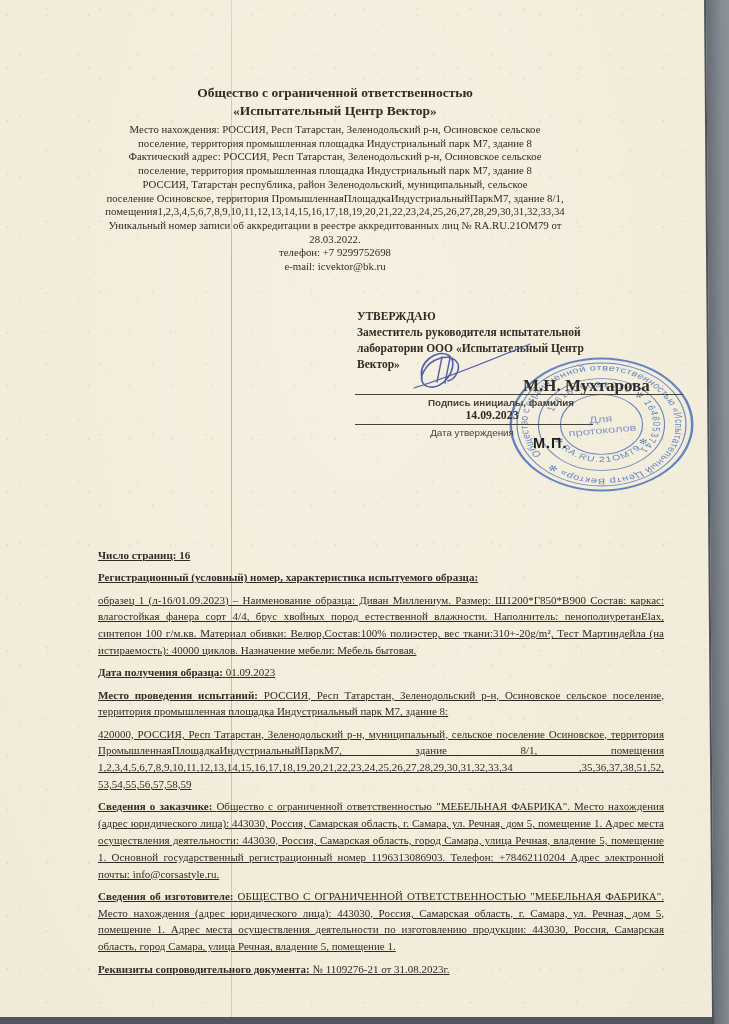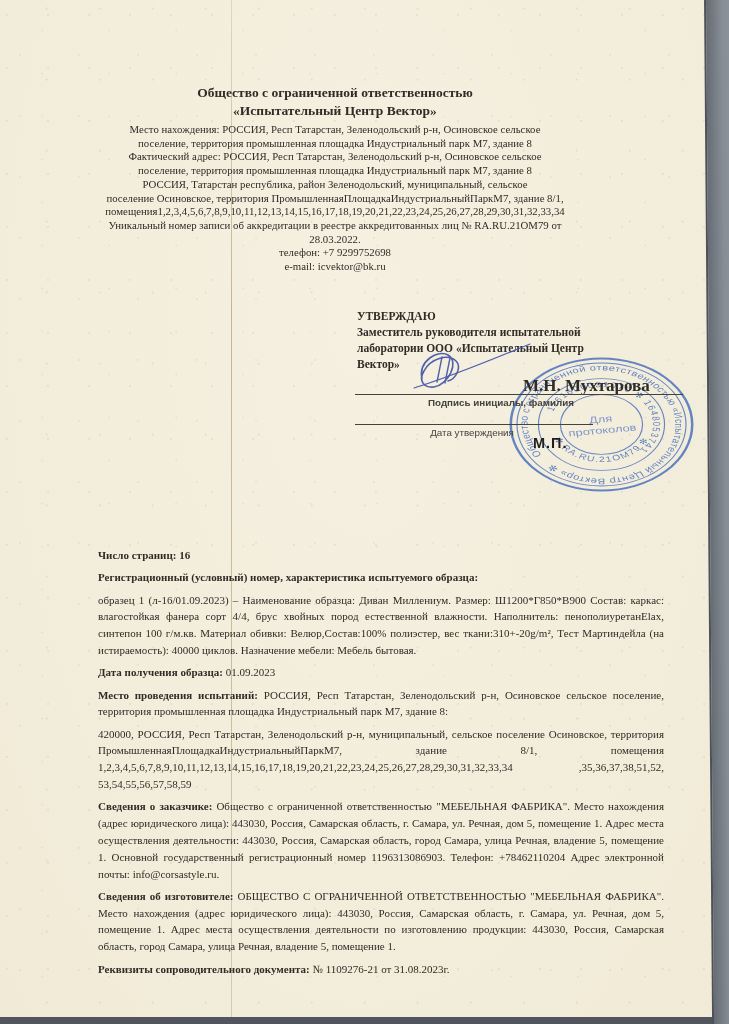--- a/index.html
+++ b/index.html
@@ -42,21 +42,21 @@
   
   .stamp{position:absolute;left:506px;top:355px;width:191px;height:139px;opacity:.85;z-index:2;}
   .signature{position:absolute;left:404px;top:341px;width:128px;height:58px;z-index:4;}
 
   
   .title{position:absolute;top:496px;left:98px;width:566px;text-align:center;z-index:1;}
   .title-1{font-size:16px;font-weight:bold;letter-spacing:.4px;}
   .title-2{font-size:14.5px;font-weight:bold;margin-top:10px;}
 
   
-  .docbody{position:absolute;top:547px;left:98px;width:566px;font-size:11px;line-height:16.8px;text-align:justify;z-index:1;}
+  .docbody{position:absolute;top:547px;left:98px;width:566px;font-size:11px;line-height:16.8px;text-align:justify;z-index:1;text-decoration:underline;}
   .docbody p{margin:0 0 5.5px 0;}
   .docbody .lbl{font-weight:bold;}
 </style>
 </head>
 <body>
 
 <div class="scan">
   <div class="crease"></div>
 
   <header class="org-header">
@@ -78,20 +78,21 @@
   </header>
 
   <section class="approval">
     <div class="app-line">УТВЕРЖДАЮ</div>
     <div class="app-line">Заместитель руководителя испытательной</div>
     <div class="app-line">лаборатории ООО «Испытательный Центр</div>
     <div class="app-line">Вектор»</div>
     <div class="signer-name">М.Н. Мухтарова</div>
     <div class="sig-line1"></div>
     <div class="sig-caption cap1">Подпись инициалы, фамилия</div>
+    <div class="app-date">14.09.2023</div>
     <div class="sig-line2"></div>
     <div class="sig-caption cap2">Дата утверждения</div>
     <div class="mp-mark">М.П.</div>
   </section>
 
   <svg class="signature" viewBox="0 0 128 58">
     <g fill="none" stroke="#3f51a5" stroke-width="1.6" stroke-linecap="round" opacity=".9">
       <path d="M 18,38 C 14,20 34,8 44,14 C 56,21 44,44 30,46 C 20,47 14,40 20,30 C 26,18 44,12 52,20 C 58,26 52,38 44,40"></path>
       <path d="M 38,16 L 33,41 M 46,17 L 41,42" stroke-width="1.4"></path>
       <path d="M 10,47 C 40,38 80,22 126,3" stroke-width="1.2"></path>

